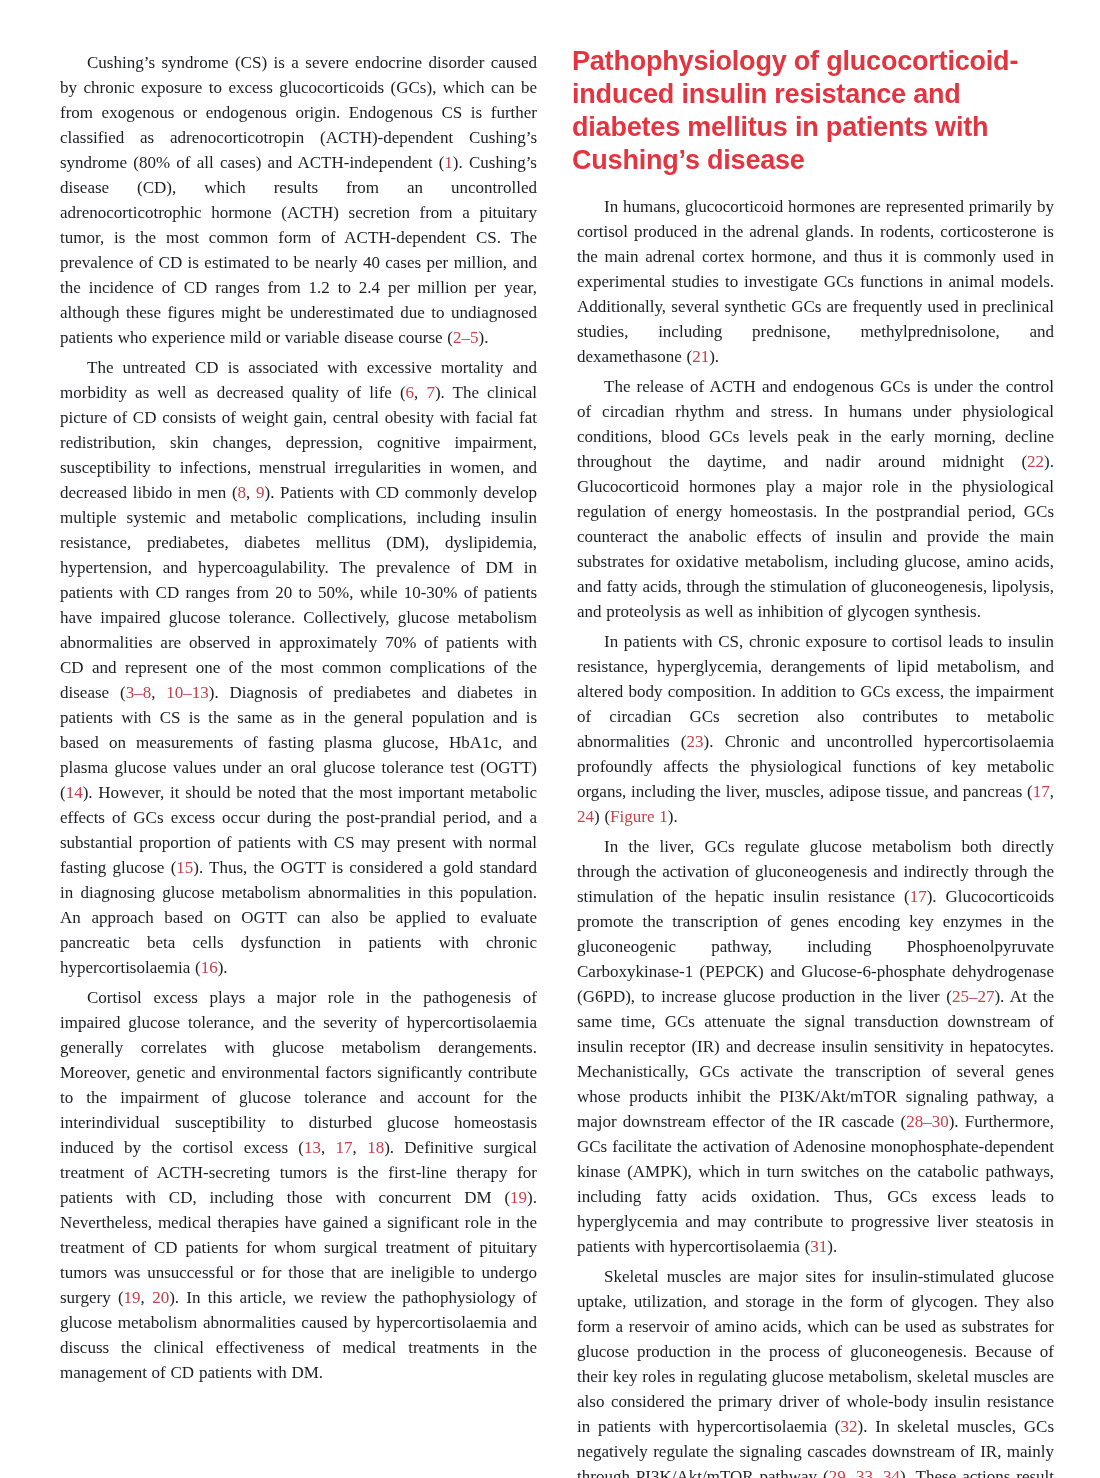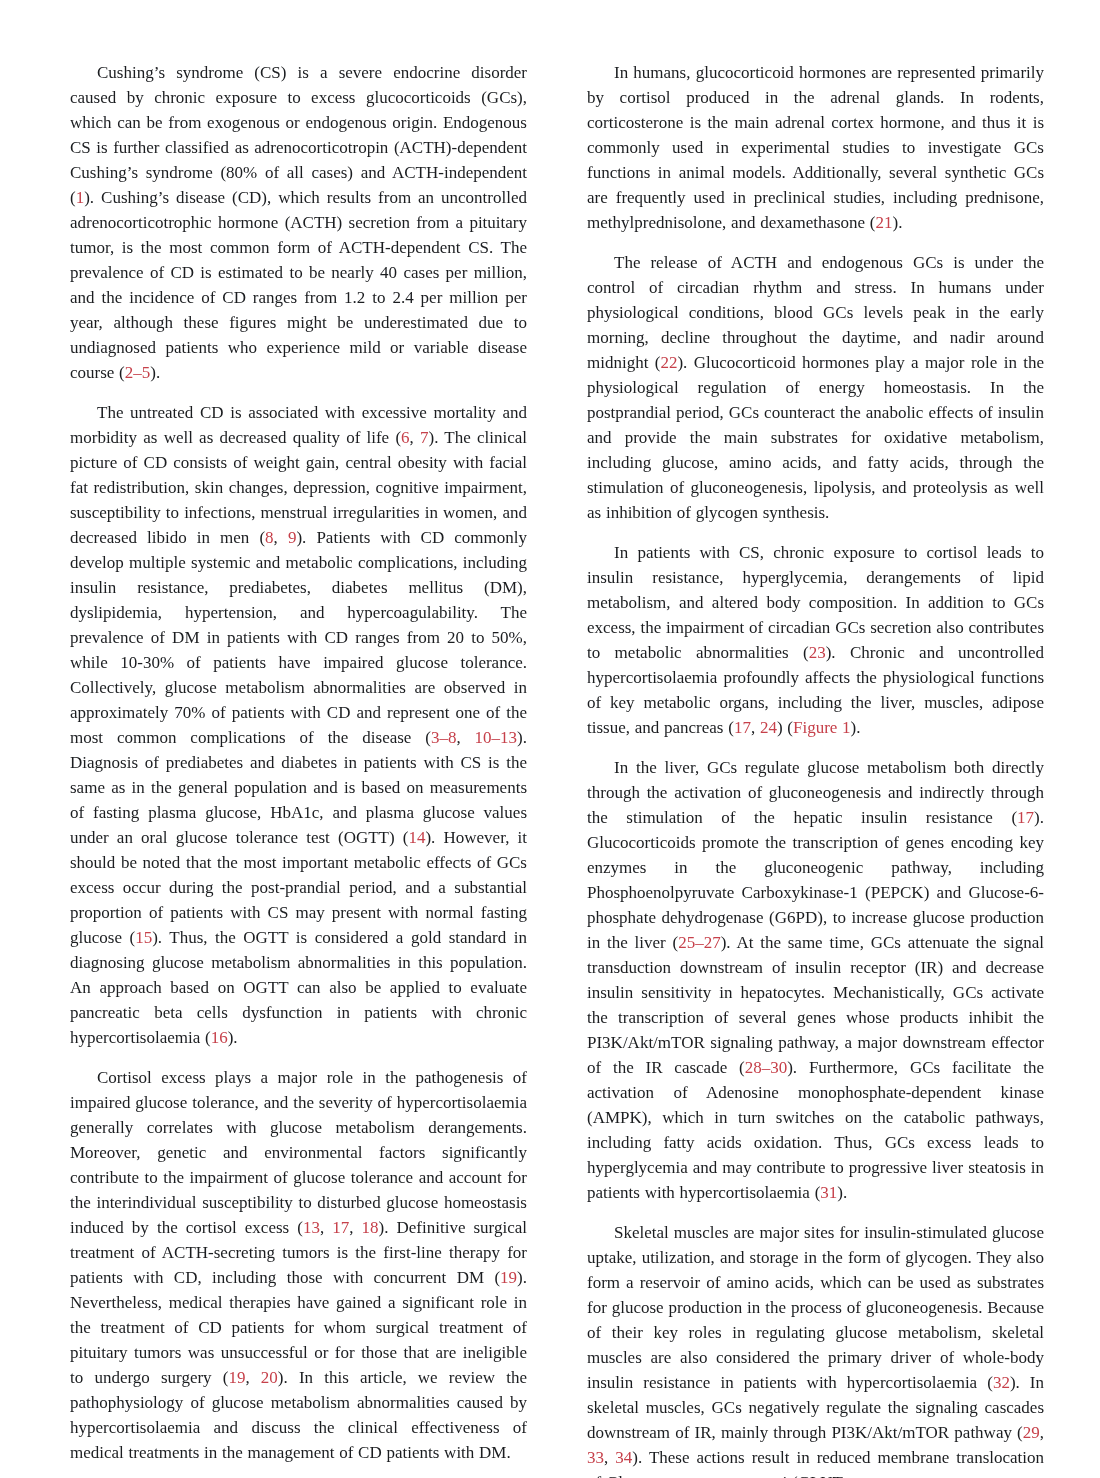--- a/index.html
+++ b/index.html
@@ -23,39 +23,40 @@
     font-weight:700;
     color:var(--accent);
     font-size:27px;
     line-height:33px;
     letter-spacing:-0.2px;
     margin:0 0 17px 0;
   }
   .para{
     font-size:17px;
     line-height:25px;
-    margin:15px;
+    margin:5px;
     text-align:justify;
     text-indent:27px;
     word-spacing:0.5px;
   }
   .cit{color:var(--cit);}
 </style>
 </head>
 <body>
 
 <div class="page">
 
   <div class="col">
     <p class="para">Cushing’s syndrome (CS) is a severe endocrine disorder caused by chronic exposure to excess glucocorticoids (GCs), which can be from exogenous or endogenous origin. Endogenous CS is further classified as adrenocorticotropin (ACTH)-dependent Cushing’s syndrome (80% of all cases) and ACTH-independent (<span class="cit">1</span>). Cushing’s disease (CD), which results from an uncontrolled adrenocorticotrophic hormone (ACTH) secretion from a pituitary tumor, is the most common form of ACTH-dependent CS. The prevalence of CD is estimated to be nearly 40 cases per million, and the incidence of CD ranges from 1.2 to 2.4 per million per year, although these figures might be underestimated due to undiagnosed patients who experience mild or variable disease course (<span class="cit">2–5</span>).</p>
     <p class="para">The untreated CD is associated with excessive mortality and morbidity as well as decreased quality of life (<span class="cit">6</span>, <span class="cit">7</span>). The clinical picture of CD consists of weight gain, central obesity with facial fat redistribution, skin changes, depression, cognitive impairment, susceptibility to infections, menstrual irregularities in women, and decreased libido in men (<span class="cit">8</span>, <span class="cit">9</span>). Patients with CD commonly develop multiple systemic and metabolic complications, including insulin resistance, prediabetes, diabetes mellitus (DM), dyslipidemia, hypertension, and hypercoagulability. The prevalence of DM in patients with CD ranges from 20 to 50%, while 10-30% of patients have impaired glucose tolerance. Collectively, glucose metabolism abnormalities are observed in approximately 70% of patients with CD and represent one of the most common complications of the disease (<span class="cit">3–8</span>, <span class="cit">10–13</span>). Diagnosis of prediabetes and diabetes in patients with CS is the same as in the general population and is based on measurements of fasting plasma glucose, HbA1c, and plasma glucose values under an oral glucose tolerance test (OGTT) (<span class="cit">14</span>). However, it should be noted that the most important metabolic effects of GCs excess occur during the post-prandial period, and a substantial proportion of patients with CS may present with normal fasting glucose (<span class="cit">15</span>). Thus, the OGTT is considered a gold standard in diagnosing glucose metabolism abnormalities in this population. An approach based on OGTT can also be applied to evaluate pancreatic beta cells dysfunction in patients with chronic hypercortisolaemia (<span class="cit">16</span>).</p>
     <p class="para">Cortisol excess plays a major role in the pathogenesis of impaired glucose tolerance, and the severity of hypercortisolaemia generally correlates with glucose metabolism derangements. Moreover, genetic and environmental factors significantly contribute to the impairment of glucose tolerance and account for the interindividual susceptibility to disturbed glucose homeostasis induced by the cortisol excess (<span class="cit">13</span>, <span class="cit">17</span>, <span class="cit">18</span>). Definitive surgical treatment of ACTH-secreting tumors is the first-line therapy for patients with CD, including those with concurrent DM (<span class="cit">19</span>). Nevertheless, medical therapies have gained a significant role in the treatment of CD patients for whom surgical treatment of pituitary tumors was unsuccessful or for those that are ineligible to undergo surgery (<span class="cit">19</span>, <span class="cit">20</span>). In this article, we review the pathophysiology of glucose metabolism abnormalities caused by hypercortisolaemia and discuss the clinical effectiveness of medical treatments in the management of CD patients with DM.</p>
   </div>
 
   <div class="col">
+    <h1 class="heading">Pathophysiology of glucocorticoid-induced insulin resistance and diabetes mellitus in patients with Cushing’s disease</h1>
     <p class="para">In humans, glucocorticoid hormones are represented primarily by cortisol produced in the adrenal glands. In rodents, corticosterone is the main adrenal cortex hormone, and thus it is commonly used in experimental studies to investigate GCs functions in animal models. Additionally, several synthetic GCs are frequently used in preclinical studies, including prednisone, methylprednisolone, and dexamethasone (<span class="cit">21</span>).</p>
     <p class="para">The release of ACTH and endogenous GCs is under the control of circadian rhythm and stress. In humans under physiological conditions, blood GCs levels peak in the early morning, decline throughout the daytime, and nadir around midnight (<span class="cit">22</span>). Glucocorticoid hormones play a major role in the physiological regulation of energy homeostasis. In the postprandial period, GCs counteract the anabolic effects of insulin and provide the main substrates for oxidative metabolism, including glucose, amino acids, and fatty acids, through the stimulation of gluconeogenesis, lipolysis, and proteolysis as well as inhibition of glycogen synthesis.</p>
     <p class="para">In patients with CS, chronic exposure to cortisol leads to insulin resistance, hyperglycemia, derangements of lipid metabolism, and altered body composition. In addition to GCs excess, the impairment of circadian GCs secretion also contributes to metabolic abnormalities (<span class="cit">23</span>). Chronic and uncontrolled hypercortisolaemia profoundly affects the physiological functions of key metabolic organs, including the liver, muscles, adipose tissue, and pancreas (<span class="cit">17</span>, <span class="cit">24</span>) (<span class="cit">Figure 1</span>).</p>
     <p class="para">In the liver, GCs regulate glucose metabolism both directly through the activation of gluconeogenesis and indirectly through the stimulation of the hepatic insulin resistance (<span class="cit">17</span>). Glucocorticoids promote the transcription of genes encoding key enzymes in the gluconeogenic pathway, including Phosphoenolpyruvate Carboxykinase-1 (PEPCK) and Glucose-6-phosphate dehydrogenase (G6PD), to increase glucose production in the liver (<span class="cit">25–27</span>). At the same time, GCs attenuate the signal transduction downstream of insulin receptor (IR) and decrease insulin sensitivity in hepatocytes. Mechanistically, GCs activate the transcription of several genes whose products inhibit the PI3K/Akt/mTOR signaling pathway, a major downstream effector of the IR cascade (<span class="cit">28–30</span>). Furthermore, GCs facilitate the activation of Adenosine monophosphate-dependent kinase (AMPK), which in turn switches on the catabolic pathways, including fatty acids oxidation. Thus, GCs excess leads to hyperglycemia and may contribute to progressive liver steatosis in patients with hypercortisolaemia (<span class="cit">31</span>).</p>
     <p class="para">Skeletal muscles are major sites for insulin-stimulated glucose uptake, utilization, and storage in the form of glycogen. They also form a reservoir of amino acids, which can be used as substrates for glucose production in the process of gluconeogenesis. Because of their key roles in regulating glucose metabolism, skeletal muscles are also considered the primary driver of whole-body insulin resistance in patients with hypercortisolaemia (<span class="cit">32</span>). In skeletal muscles, GCs negatively regulate the signaling cascades downstream of IR, mainly through PI3K/Akt/mTOR pathway (<span class="cit">29</span>, <span class="cit">33</span>, <span class="cit">34</span>). These actions result in reduced membrane translocation of Glucose transporter type 4 (GLUT-</p>
   </div>
 
 </div>
 
 </body></html>

